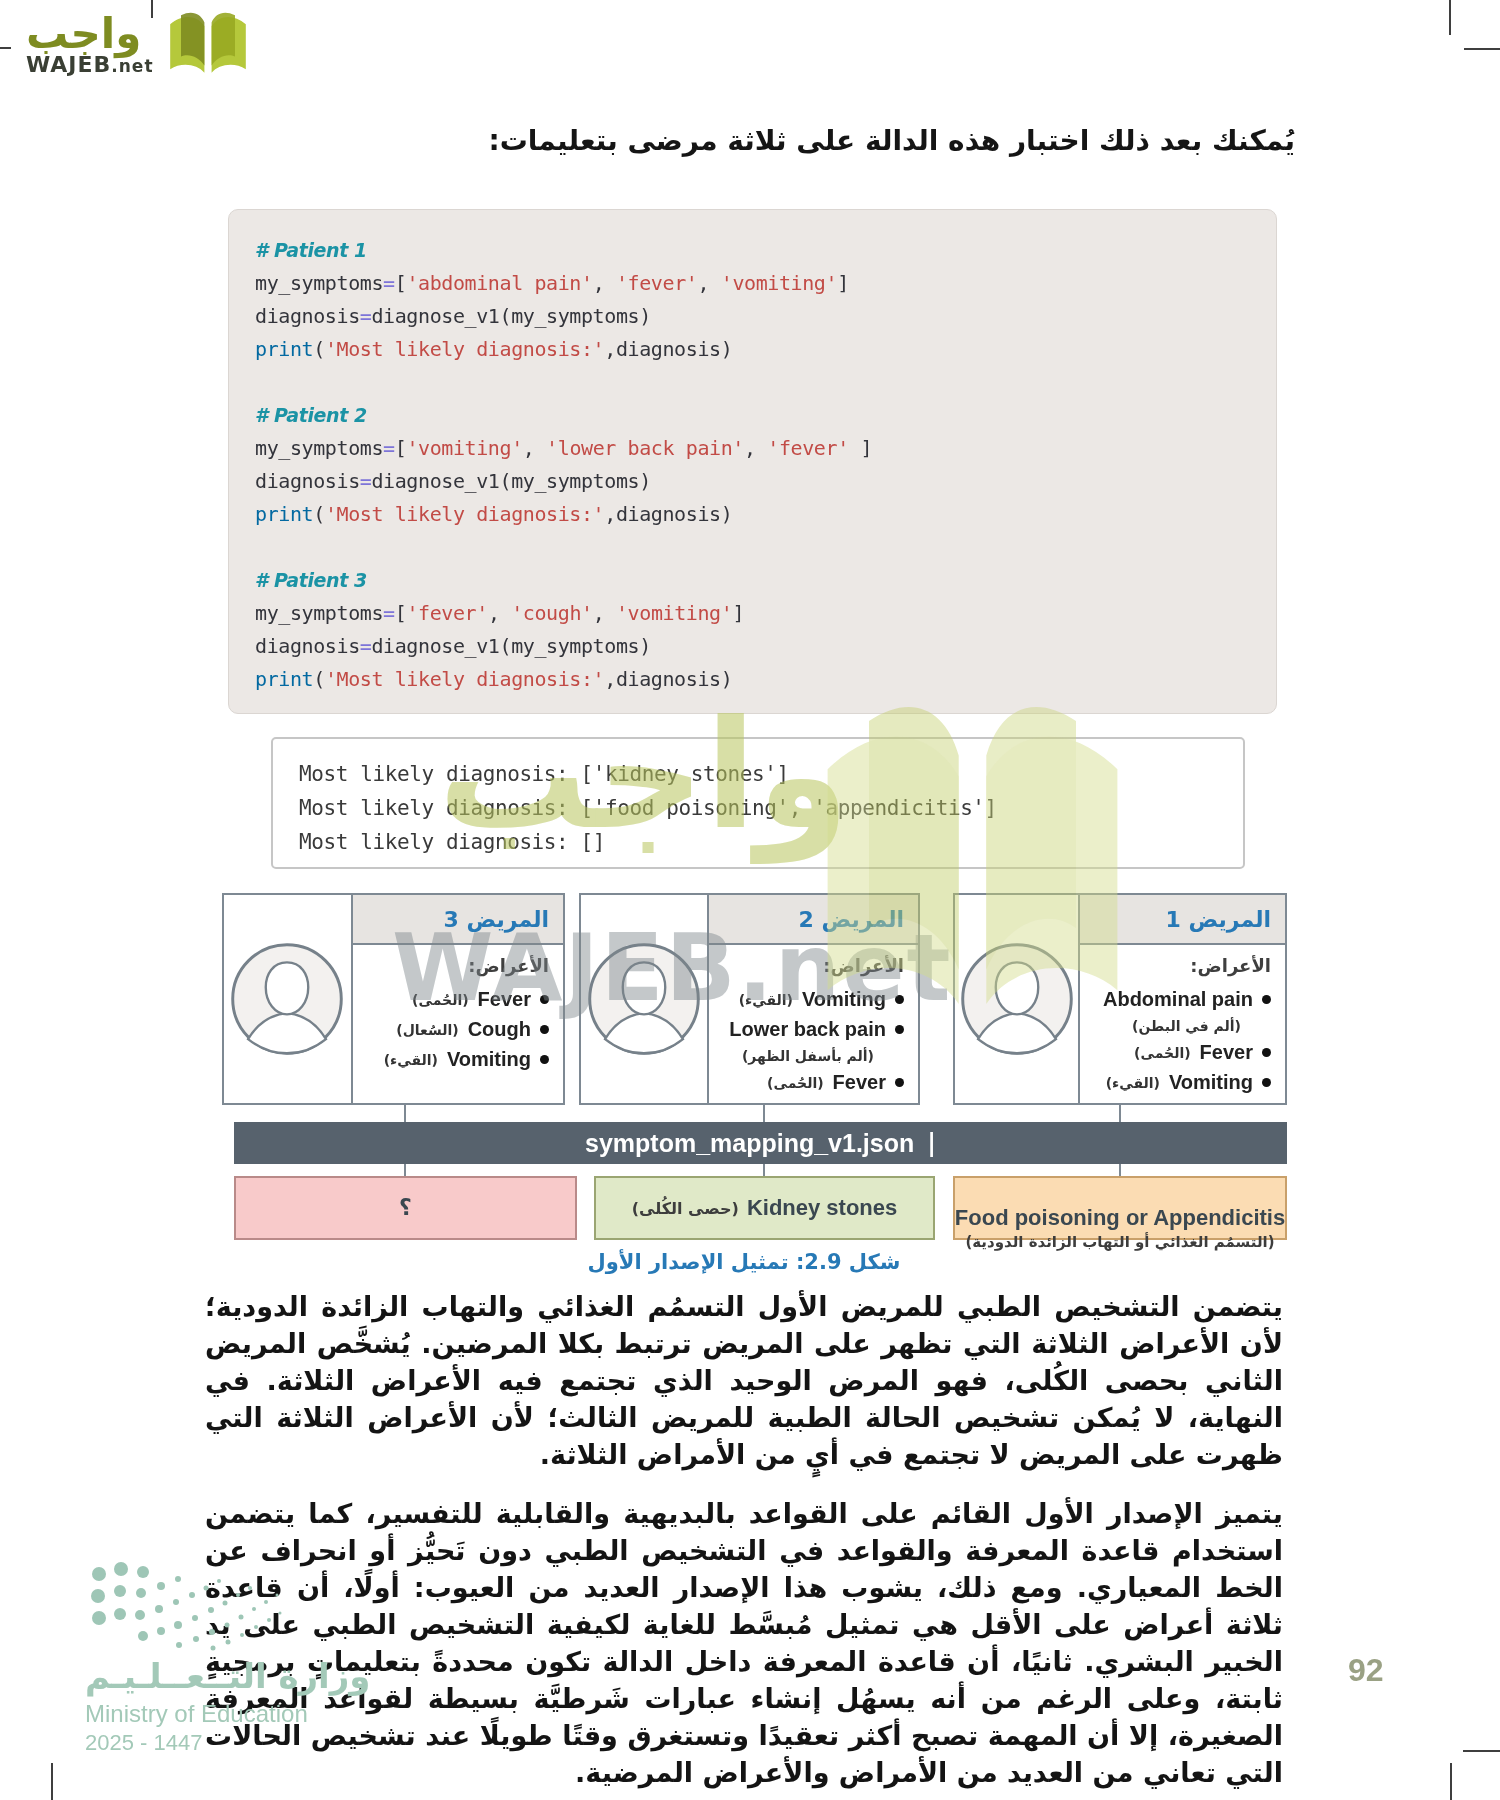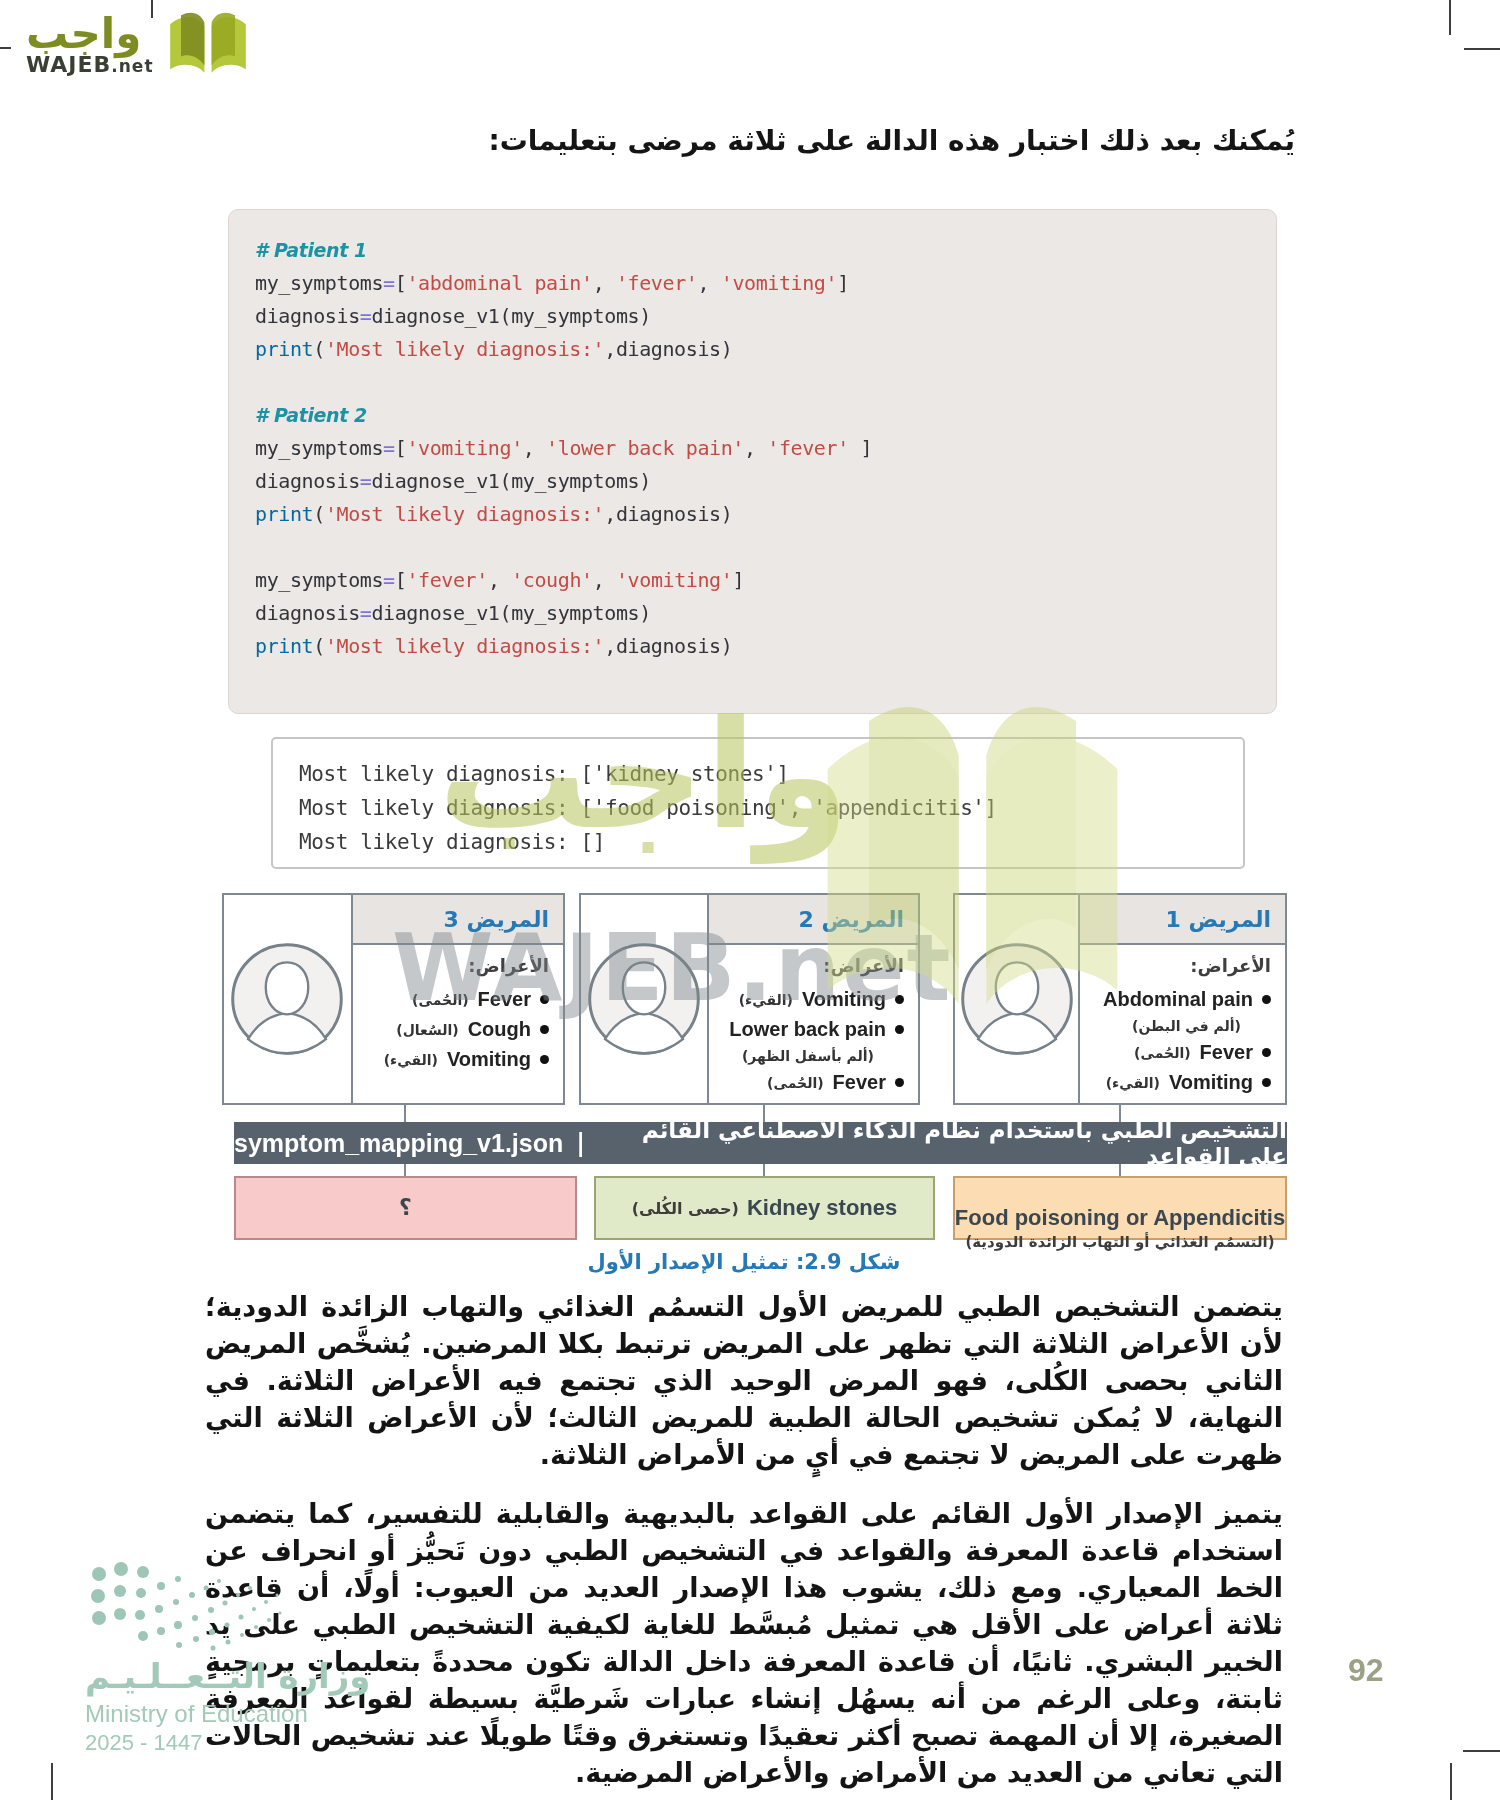--- a/index.html
+++ b/index.html
@@ -131,20 +131,21 @@
         <div class="code-line"><span class="tok-c"># Patient 1</span></div>
         <div class="code-line"><span class="tok-d">my_symptoms</span><span class="tok-o">=</span><span class="tok-d">[</span><span class="tok-s">'abdominal pain'</span><span class="tok-d">, </span><span class="tok-s">'fever'</span><span class="tok-d">, </span><span class="tok-s">'vomiting'</span><span class="tok-d">]</span></div>
         <div class="code-line"><span class="tok-d">diagnosis</span><span class="tok-o">=</span><span class="tok-d">diagnose_v1(my_symptoms)</span></div>
         <div class="code-line"><span class="tok-f">print</span><span class="tok-d">(</span><span class="tok-s">'Most likely diagnosis:'</span><span class="tok-d">,diagnosis)</span></div>
         <div class="code-line">&nbsp;</div>
         <div class="code-line"><span class="tok-c"># Patient 2</span></div>
         <div class="code-line"><span class="tok-d">my_symptoms</span><span class="tok-o">=</span><span class="tok-d">[</span><span class="tok-s">'vomiting'</span><span class="tok-d">, </span><span class="tok-s">'lower back pain'</span><span class="tok-d">, </span><span class="tok-s">'fever'</span><span class="tok-d"> ]</span></div>
         <div class="code-line"><span class="tok-d">diagnosis</span><span class="tok-o">=</span><span class="tok-d">diagnose_v1(my_symptoms)</span></div>
         <div class="code-line"><span class="tok-f">print</span><span class="tok-d">(</span><span class="tok-s">'Most likely diagnosis:'</span><span class="tok-d">,diagnosis)</span></div>
         <div class="code-line">&nbsp;</div>
+        <div class="code-line"><span class="tok-c"># Patient 3</span></div>
         <div class="code-line"><span class="tok-d">my_symptoms</span><span class="tok-o">=</span><span class="tok-d">[</span><span class="tok-s">'fever'</span><span class="tok-d">, </span><span class="tok-s">'cough'</span><span class="tok-d">, </span><span class="tok-s">'vomiting'</span><span class="tok-d">]</span></div>
         <div class="code-line"><span class="tok-d">diagnosis</span><span class="tok-o">=</span><span class="tok-d">diagnose_v1(my_symptoms)</span></div>
         <div class="code-line"><span class="tok-f">print</span><span class="tok-d">(</span><span class="tok-s">'Most likely diagnosis:'</span><span class="tok-d">,diagnosis)</span></div>
       </div>
   </div>
 
   <div id="output-box" class="abs">
     <div>
         <div class="out-line">Most likely diagnosis: ['kidney stones']</div>
         <div class="out-line">Most likely diagnosis: ['food poisoning', 'appendicitis']</div>
@@ -255,21 +256,20 @@
           </div>
       </div>
     </div>
   </div>
 
   <div class="connector" style="left:404px;top:1104px;height:18px;"></div>
   <div class="connector" style="left:763px;top:1104px;height:18px;"></div>
   <div class="connector" style="left:1119px;top:1104px;height:18px;"></div>
 
   <div id="bar" class="abs">
-    <span class="bar-ar">التشخيص الطبي باستخدام نظام الذكاء الاصطناعي القائم على القواعد</span>
     <span class="bar-sep">|</span>
     <span class="bar-file">symptom_mapping_v1.json</span>
   </div>
 
   <div class="connector" style="left:404px;top:1164px;height:12px;"></div>
   <div class="connector" style="left:763px;top:1164px;height:12px;"></div>
   <div class="connector" style="left:1119px;top:1164px;height:12px;"></div>
 
   <div class="result-box" style="left: 234px; width: 343px; background: rgb(248, 202, 202); border-color: rgb(185, 138, 137);">
     <div class="res-line">

